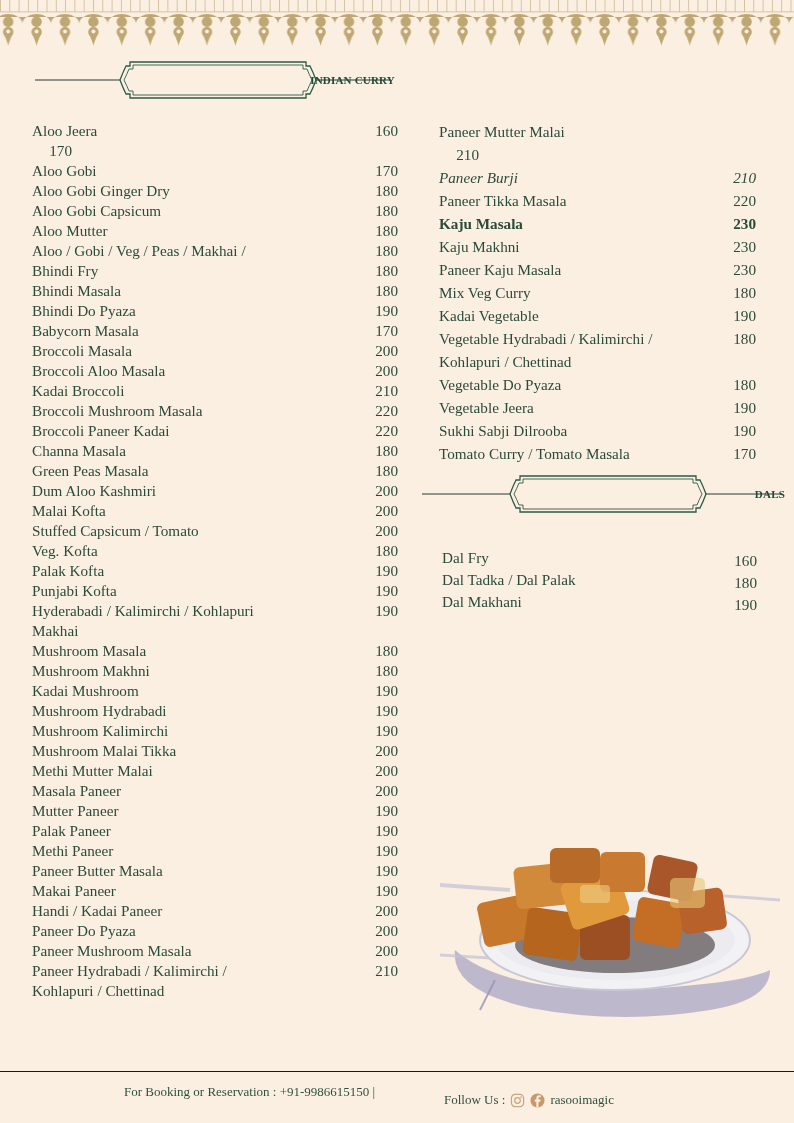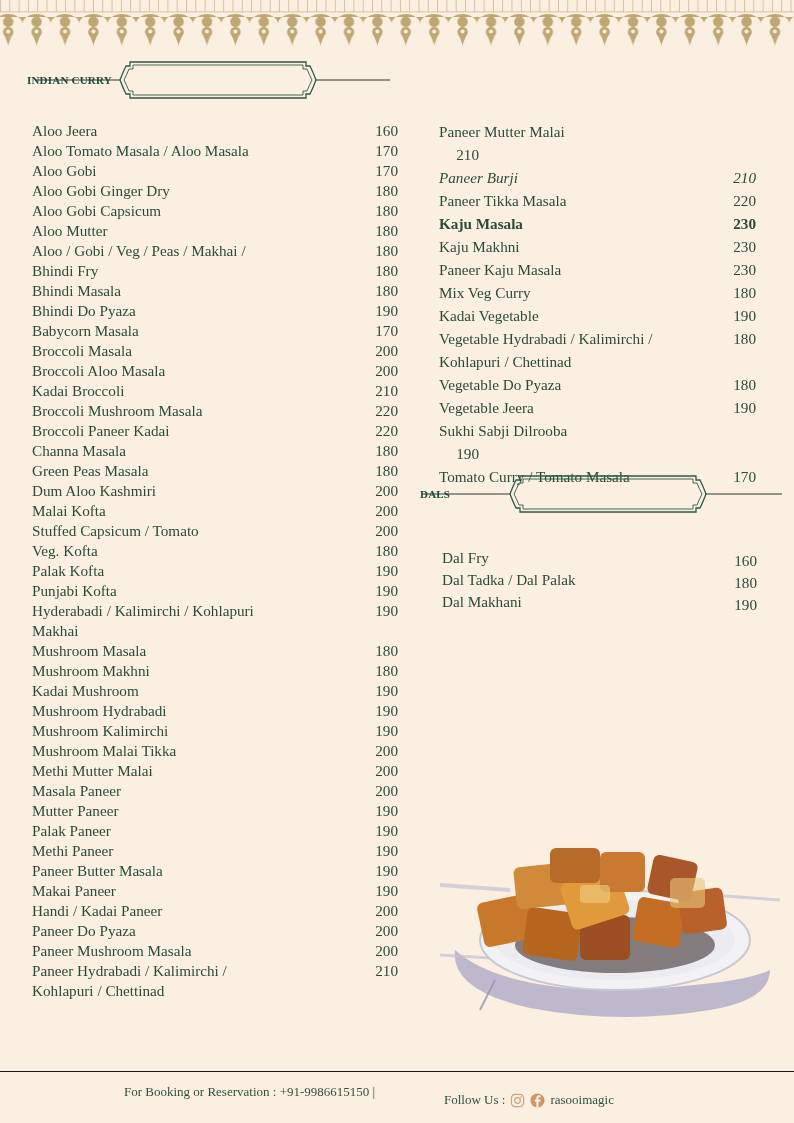--- a/index.html
+++ b/index.html
@@ -7,21 +7,21 @@
     width:794px; height:1123px; position:relative; overflow:hidden;
     background:#fbefe1;
     font-family:"Liberation Serif","DejaVu Serif",serif;
     color:#2f4f3e;
   }
   .top-border { position:absolute; left:0; top:0; width:794px; height:50px; }
   .section-header { position:absolute; height:40px; }
   .section-header svg { position:absolute; left:0; top:0; }
   .section-header .title {
     position:absolute; left:0; right:0; top:0; height:40px; line-height:40px;
-    text-align:left; font-weight:bold; font-size:11px; color:#1f4a3a; letter-spacing:0.2px;
+    text-align:right; font-weight:bold; font-size:11px; color:#1f4a3a; letter-spacing:0.2px;
   }
   .menu-list { position:absolute; }
   .menu-item { display:flex; justify-content:space-between; font-size:15.2px; line-height:20px; color:#2a4a3a; }
   .menu-item .name { flex:1; }
   .menu-item .price { width:40px; text-align:right; }
   .dals .menu-item { line-height:22px; }
   .dals .menu-item .price { position:relative; top:3px; }
   .dish-art { position:absolute; left:440px; top:840px; width:340px; height:190px; }
   .footer-line { position:absolute; left:0; top:1071px; width:794px; height:1px; background:#1a1a1a; }
   .footer { position:absolute; top:1084px; left:0; width:794px; font-size:13px; color:#2f4f3e; }
@@ -59,21 +59,20 @@
   </svg>
   <div class="title" style="left:-3px;">INDIAN CURRY</div>
 </div>
 
 <div class="menu-list" id="left-col" style="left:32px; top:121px; width:366px;">
     <div class="menu-item">
       <span class="name">Aloo Jeera</span>
       <span class="price">160</span>
     </div>
     <div class="menu-item">
-      <span class="name">Aloo Tomato Masala / Aloo Masala</span>
       <span class="price">170</span>
     </div>
     <div class="menu-item">
       <span class="name">Aloo Gobi</span>
       <span class="price">170</span>
     </div>
     <div class="menu-item">
       <span class="name">Aloo Gobi Ginger Dry</span>
       <span class="price">180</span>
     </div>
@@ -284,21 +283,21 @@
       <span class="price"></span>
     </div>
     <div class="menu-item" style="line-height: 23px;">
       <span class="name">Vegetable Do Pyaza</span>
       <span class="price">180</span>
     </div>
     <div class="menu-item" style="line-height: 23px;">
       <span class="name">Vegetable Jeera</span>
       <span class="price">190</span>
     </div>
-    <div class="menu-item" style="line-height: 23px; flex-direction: column;">
+    <div class="menu-item" style="line-height: 23px;">
       <span class="name">Sukhi Sabji Dilrooba</span>
       <span class="price">190</span>
     </div>
     <div class="menu-item" style="line-height: 23px;">
       <span class="name">Tomato Curry / Tomato Masala</span>
       <span class="price">170</span>
     </div>
   </div>
 
 <div class="section-header" style="left:420px; top:474px; width:365px;">

